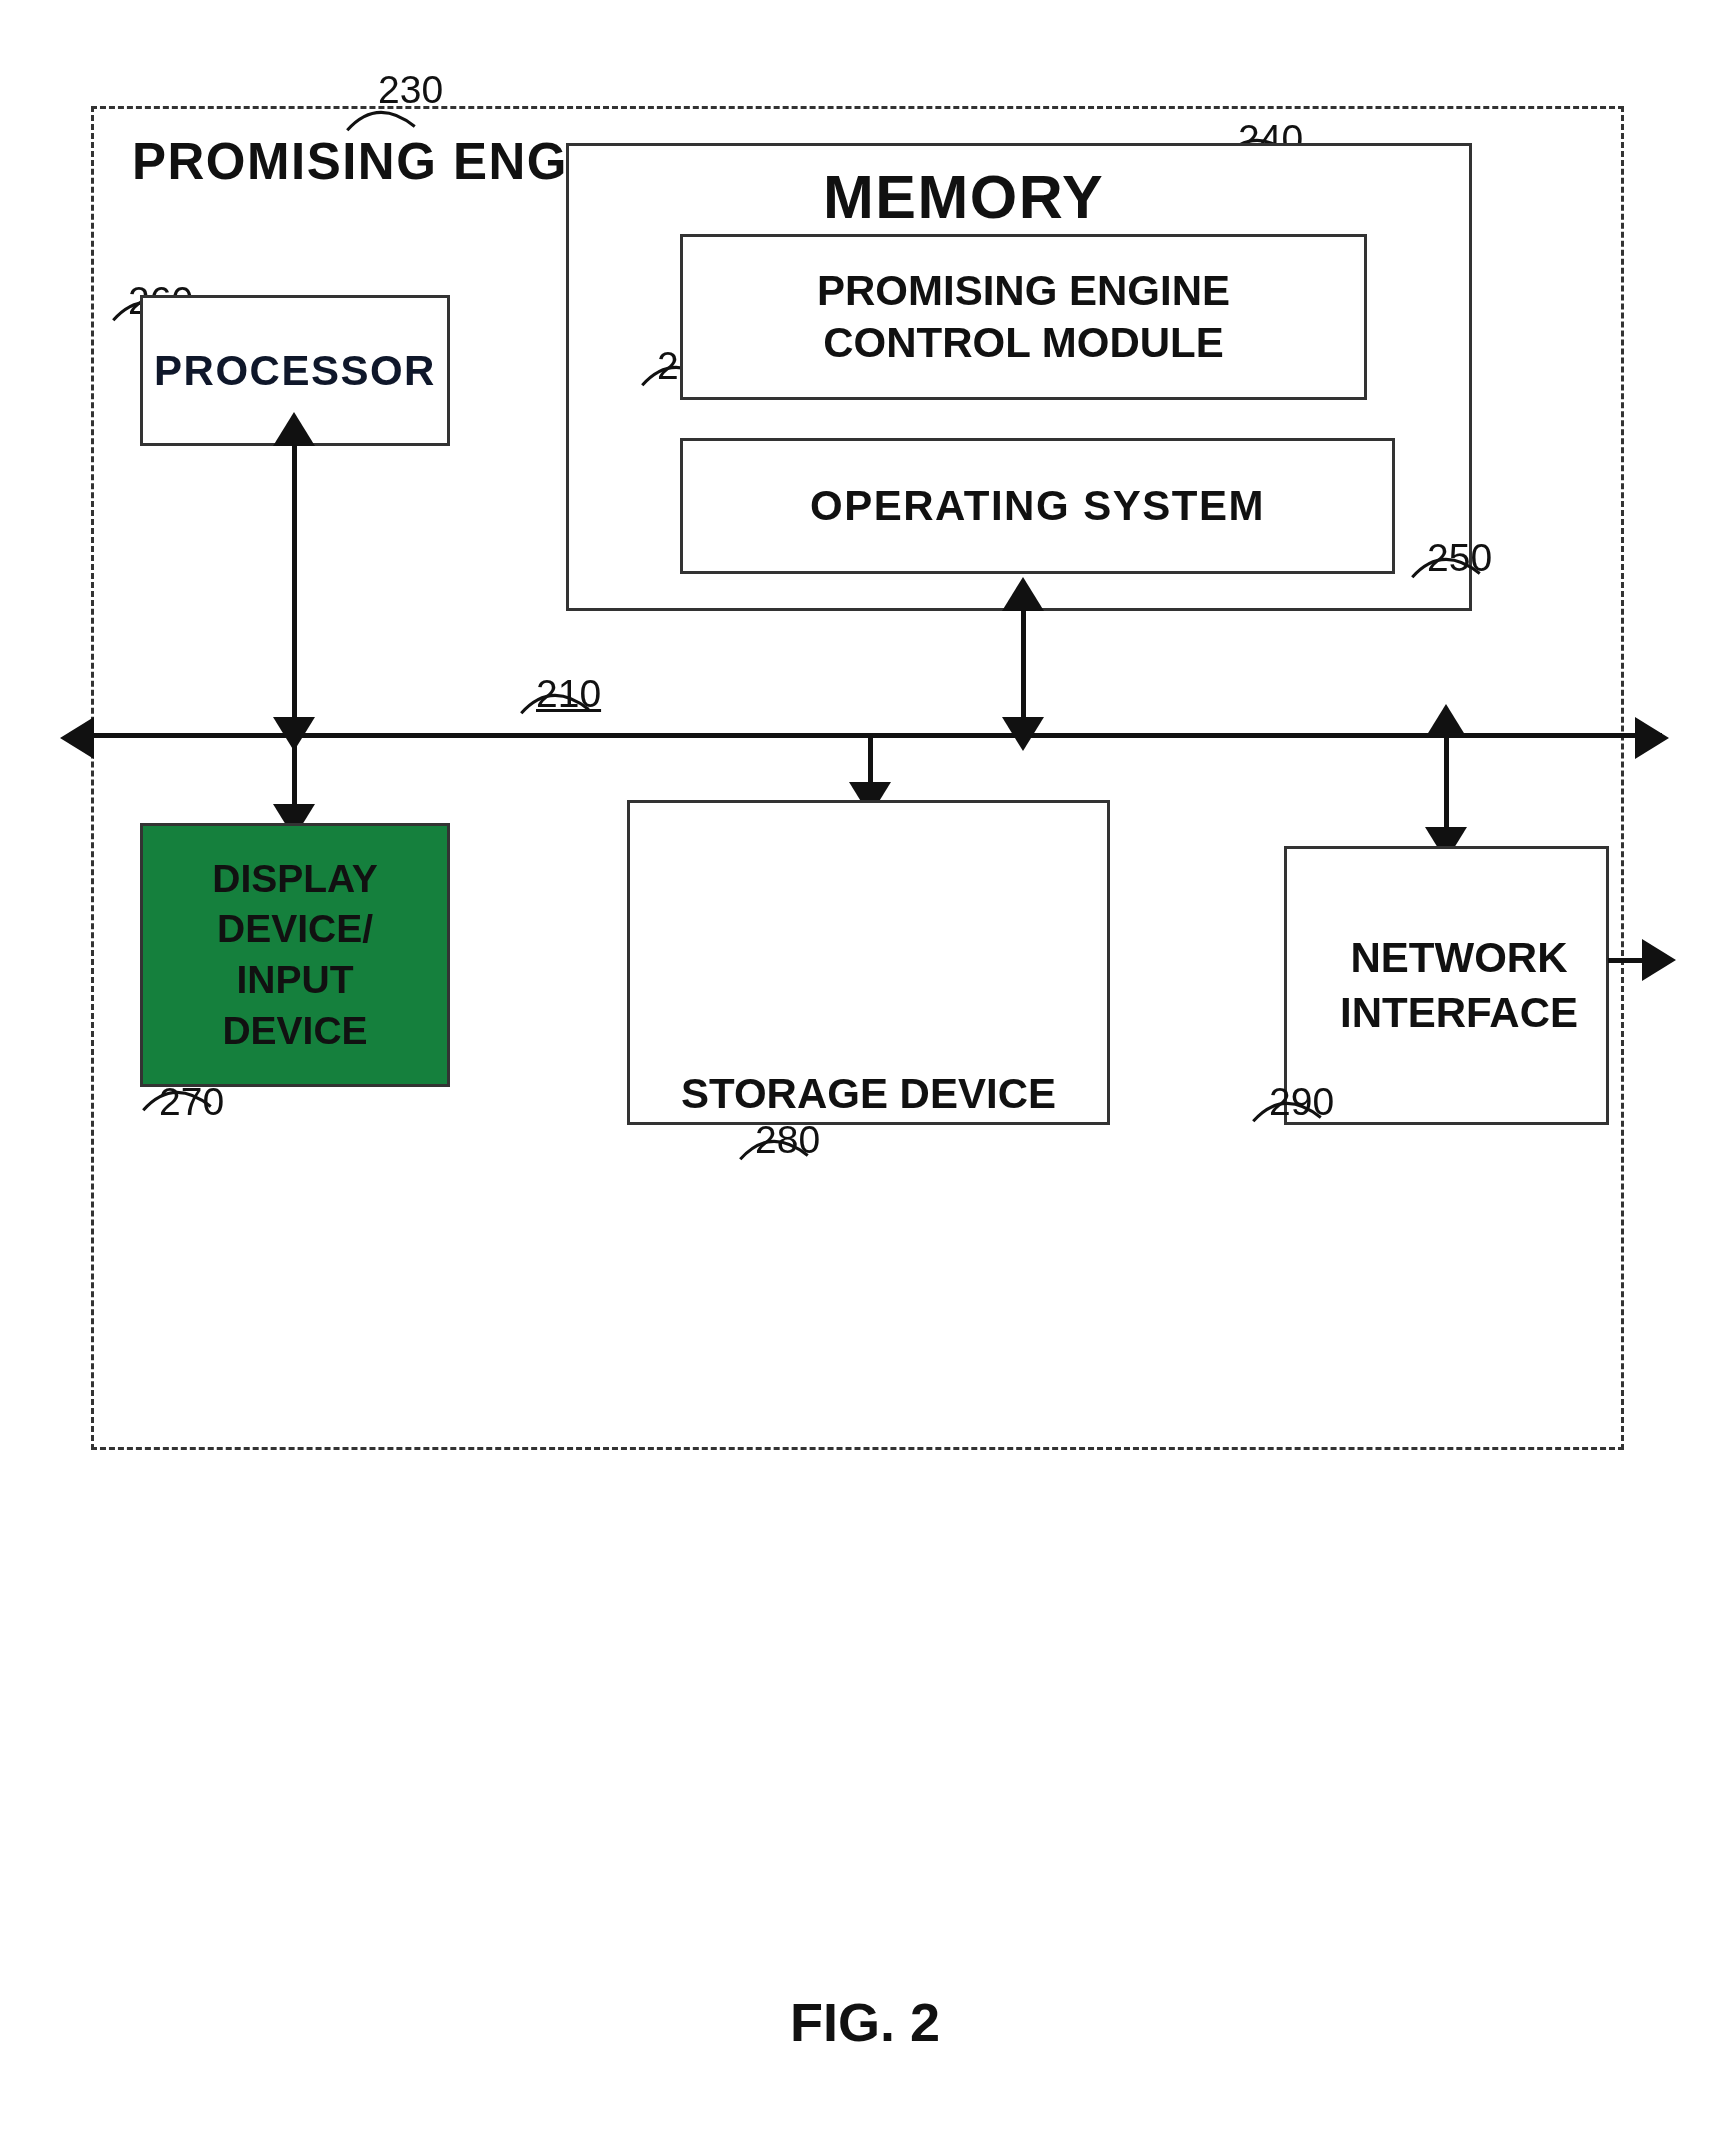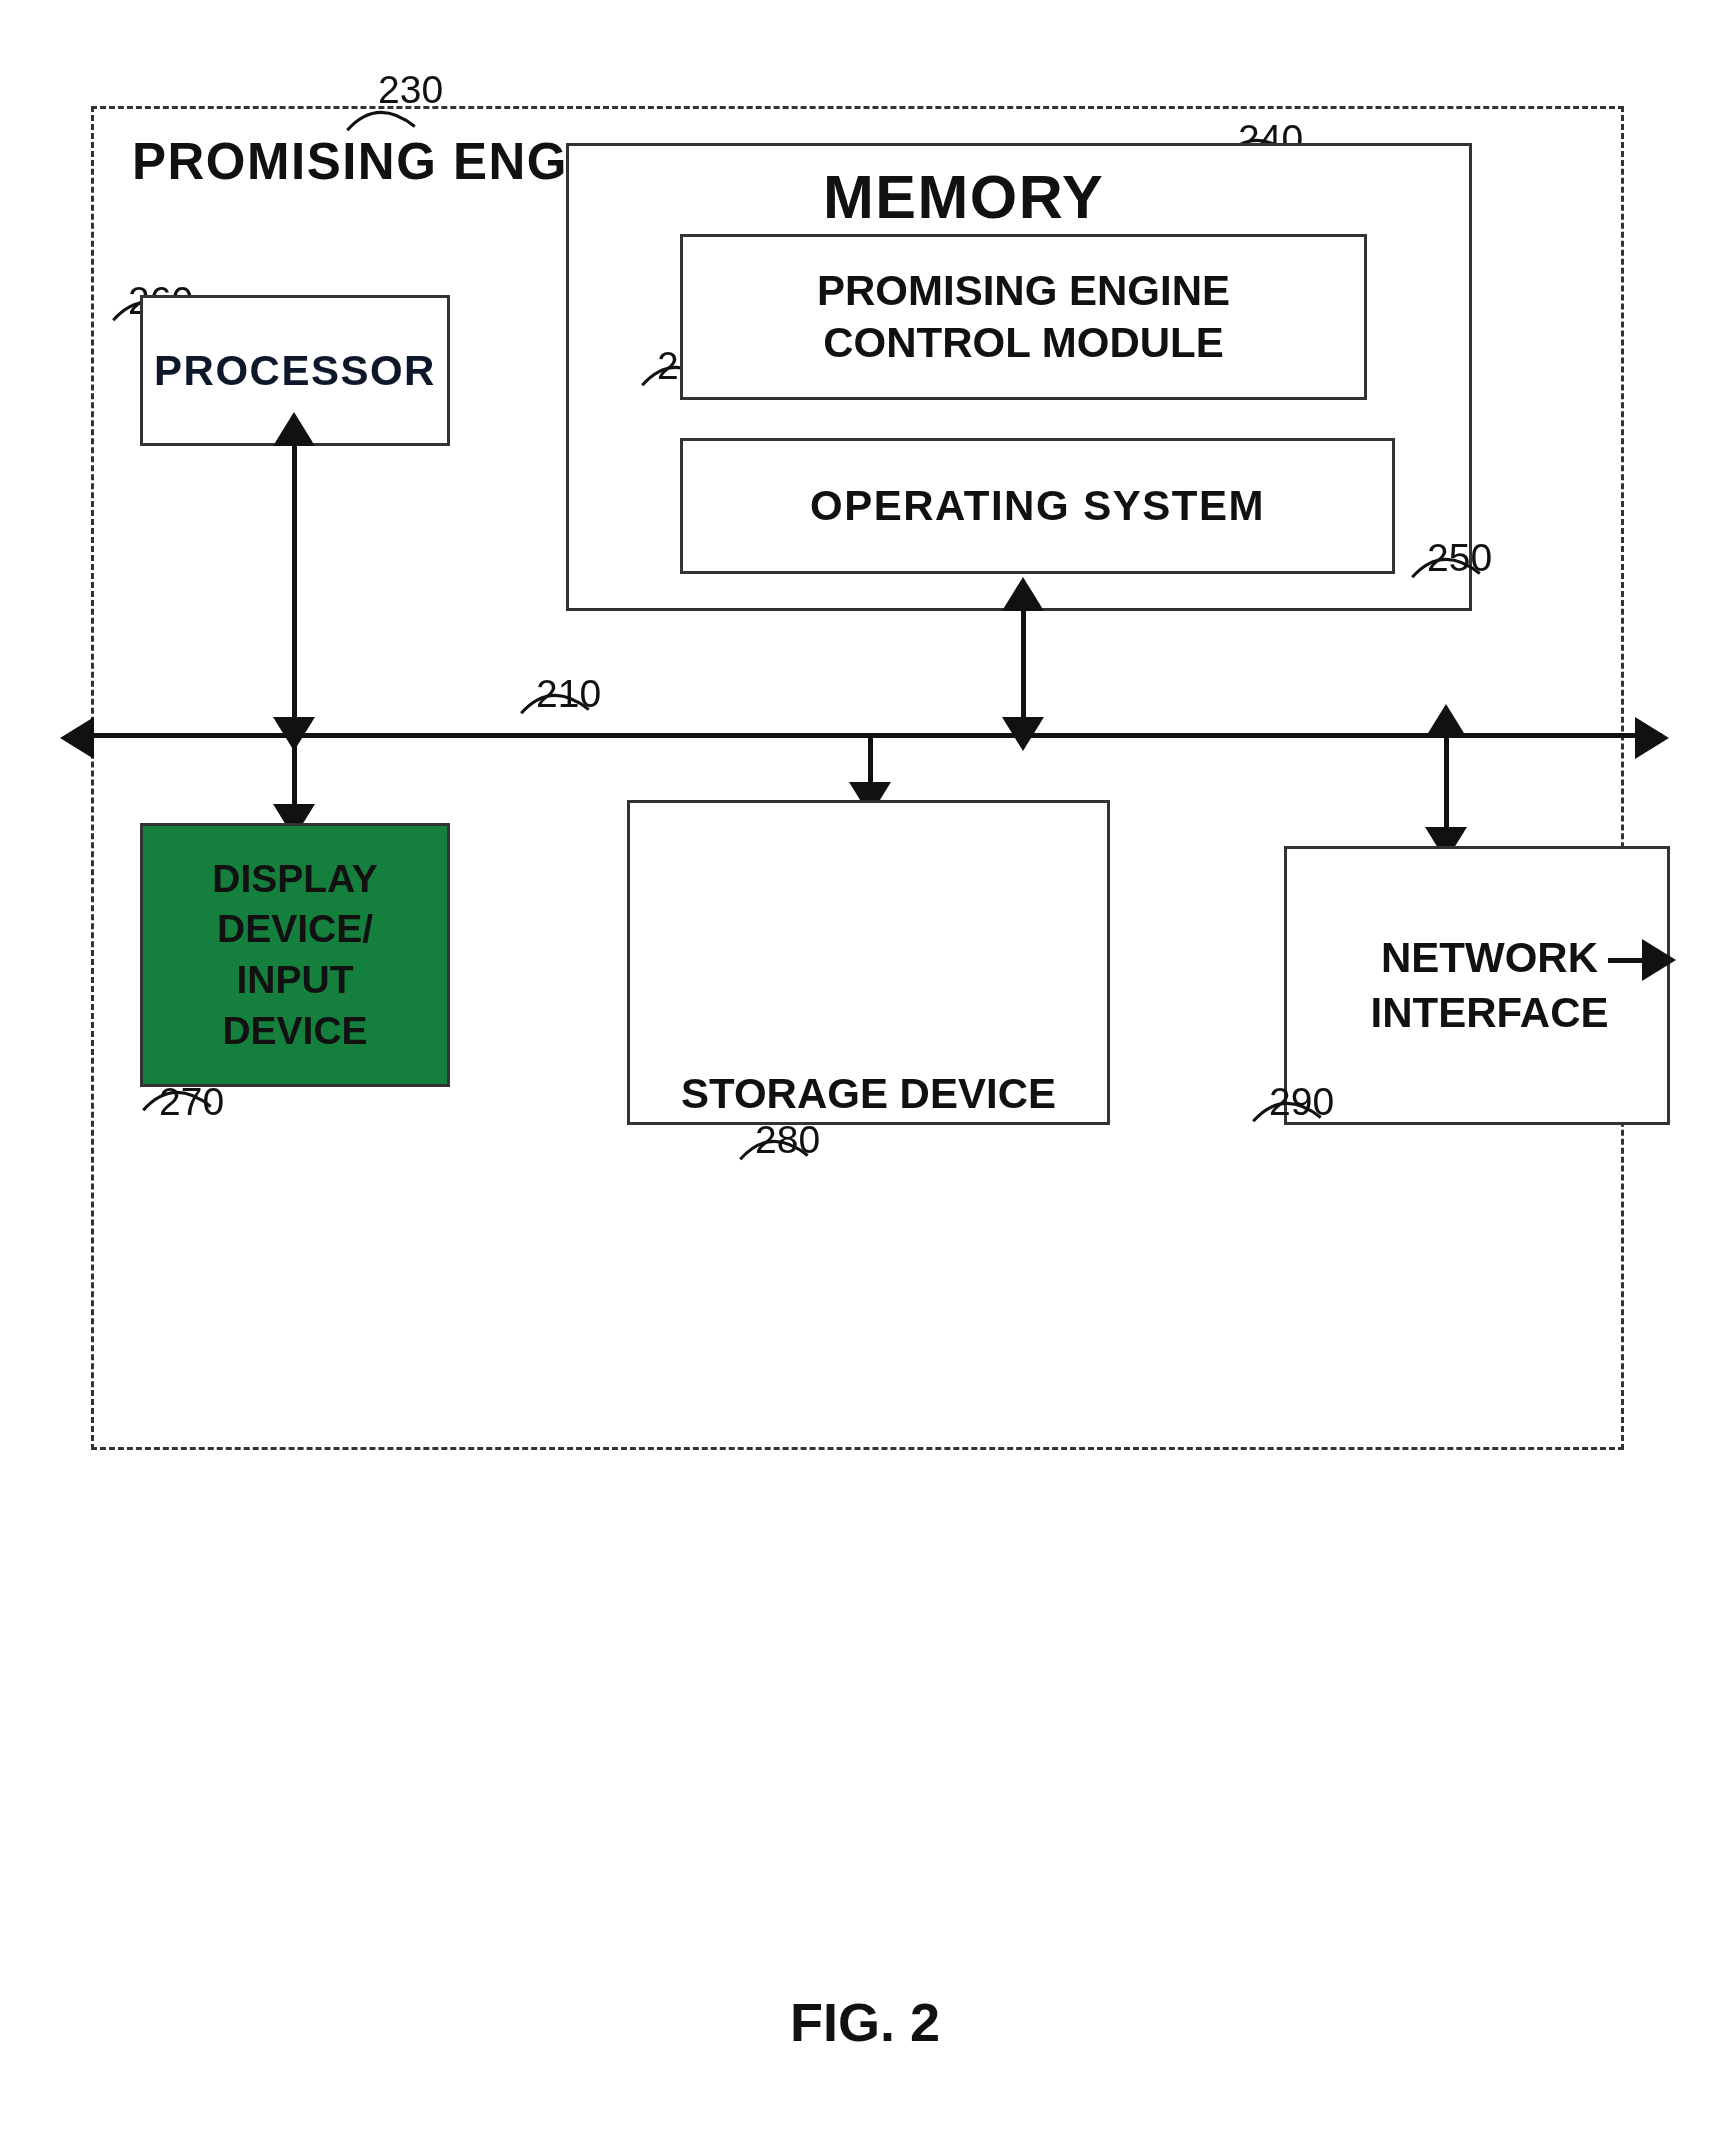--- a/index.html
+++ b/index.html
@@ -200,20 +200,21 @@
       border-left: 34px solid #111;
     }
 
     
     .label-210 {
       position: absolute;
       top: 672px;
       left: 536px;
       font-size: 39px;
       color: #111;
+      text-decoration: underline;
     }
 
     
     .proc-to-bus {
       position: absolute;
       top: 446px;
       left: 292px;
       width: 4.5px;
       height: 287px;
       background: #111;
@@ -372,21 +373,21 @@
       border-left: 21px solid transparent;
       border-right: 21px solid transparent;
       border-top: 34px solid #111;
     }
 
     
     .network-box {
       position: absolute;
       top: 846px;
       left: 1284px;
-      width: 386px;
+      width: 325px;
       height: 279px;
       border: 3.8px solid #333;
       background: #fff;
       display: flex;
       align-items: center;
       justify-content: center;
       padding-left: 25px;
     }
     .network-label {
       font-size: 42px;

